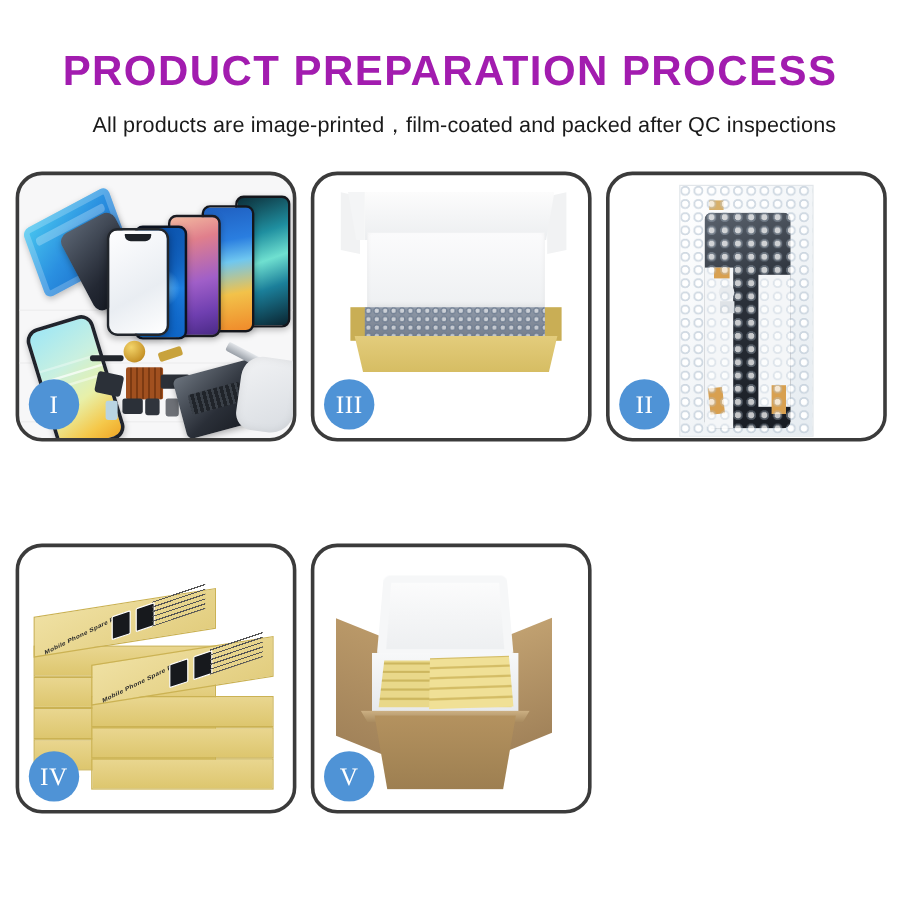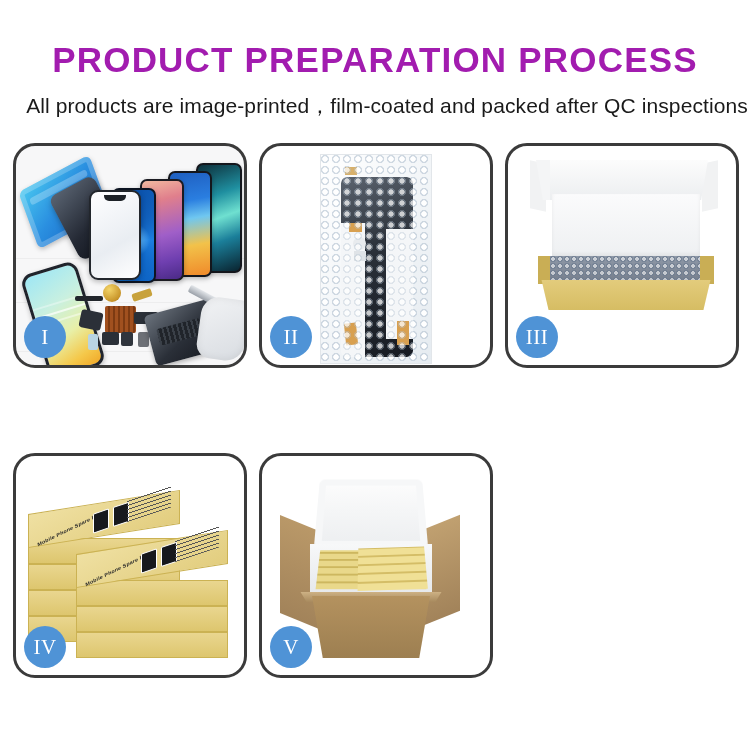--- a/index.html
+++ b/index.html
@@ -16,21 +16,21 @@
   .title {
     font-size: 35px;
     font-weight: 700;
     letter-spacing: 1.2px;
     color: #a21caf;
     line-height: 1.05;
     font-family: "Liberation Sans", sans-serif;
   }
   .subtitle {
     margin-top: 13px;
-    font-size: 21px;
+    font-size: 18px;
     color: #1a1a1a;
     letter-spacing: .1px;
     padding-left: 24px;
   }
 
   
   .grid {
     position: absolute;
     left: 13px; top: 143px;
     width: 724px; height: 534px;
@@ -365,48 +365,48 @@
         <div class="flex6"></div>
         <div class="flex7"></div>
         <div class="flex8"></div>
         <div class="logicboard"></div>
         <div class="tweezer"></div>
         <div class="hand"></div>
       </div>
       <div class="badge">I</div>
     </div>
 
+    <div class="panel p3">
+      <div class="photo">
+        <div class="b3-flapL"></div>
+        <div class="b3-flapR"></div>
+        <div class="b3-lid"></div>
+        <div class="b3-foam"></div>
+        <div class="b3-sideL"></div>
+        <div class="b3-sideR"></div>
+        <div class="b3-bubble"></div>
+        <div class="b3-front"></div>
+      </div>
+      <div class="badge">III</div>
+    </div>
+
     <div class="panel p2">
       <div class="photo">
         <div class="bag">
           <div class="screenpack"></div>
           <div class="tab-a"></div>
           <div class="tab-b"></div>
           <div class="tab-c"></div>
           <div class="tab-d"></div>
           <div class="conn1"></div>
           <div class="conn2"></div>
           <div class="bubbleover"></div>
         </div>
       </div>
       <div class="badge">II</div>
-    </div>
-
-    <div class="panel p3">
-      <div class="photo">
-        <div class="b3-flapL"></div>
-        <div class="b3-flapR"></div>
-        <div class="b3-lid"></div>
-        <div class="b3-foam"></div>
-        <div class="b3-sideL"></div>
-        <div class="b3-sideR"></div>
-        <div class="b3-bubble"></div>
-        <div class="b3-front"></div>
-      </div>
-      <div class="badge">III</div>
     </div>
 
     <div class="panel p4">
       <div class="photo">
         <div class="stack">
           <div class="bx" style="left:0px;  top:136px; width:152px;"></div>
           <div class="bx" style="left:0px;  top:110px; width:152px;"></div>
           <div class="bx" style="left:0px;  top:84px;  width:152px;"></div>
           <div class="bx" style="left:0px;  top:58px;  width:152px;"></div>
           <div class="bx top" style="left:0px; top:22px; width:152px; transform: skewY(-9deg);">

